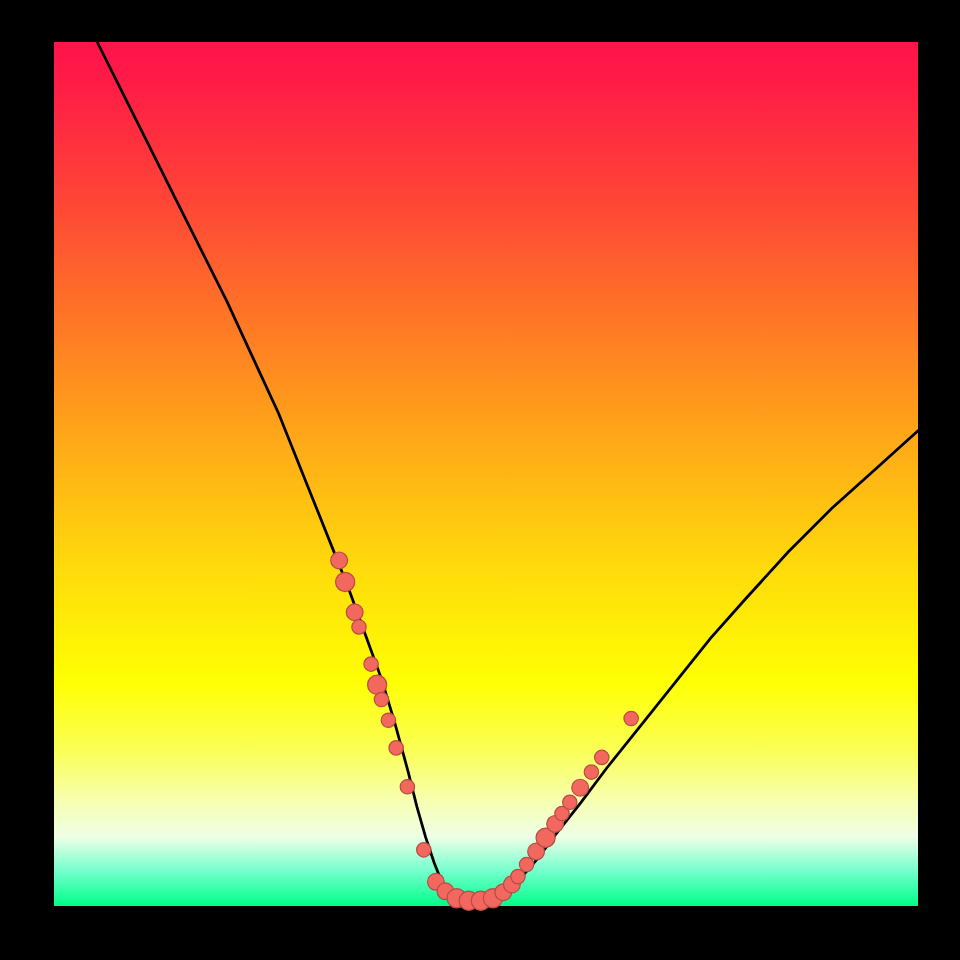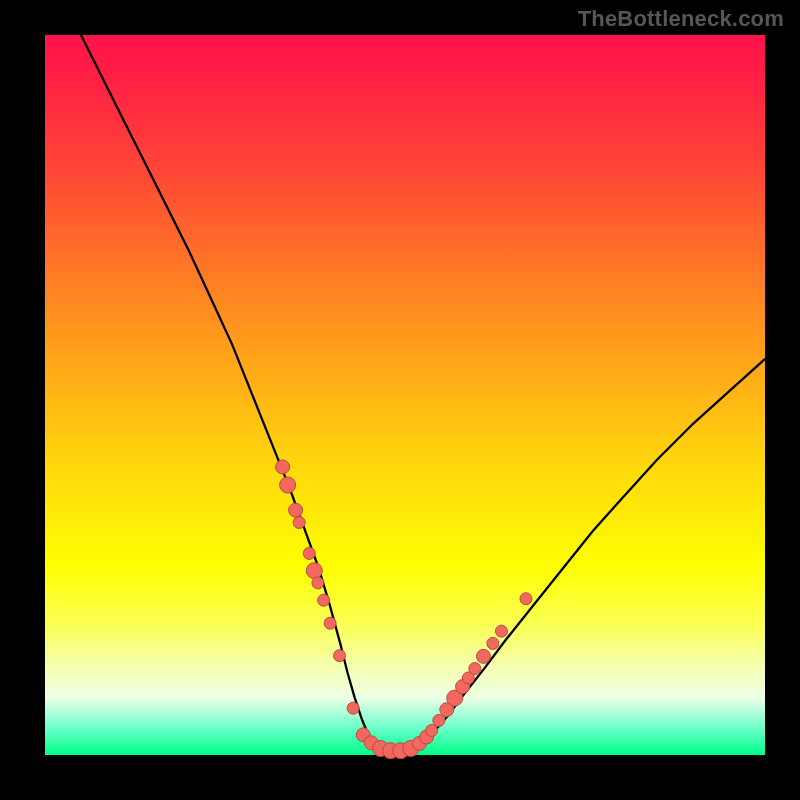--- a/index.html
+++ b/index.html
@@ -54,21 +54,20 @@
     height: 720px;
     overflow: visible;
   }
 </style>
 </head>
 <body>
 <div class="container">
 
   <div class="plot-bg"></div>
 
-  <div class="watermark">TheBottleneck.com</div>
 
   <svg class="overlay" viewBox="0 0 720 720">
     <path id="curve-path" fill="none" stroke="#000000" stroke-width="2.3" stroke-linecap="round" d="M36.00 0.00 L57.60 43.20 L79.20 86.40 L100.80 129.60 L122.40 172.80 L144.00 216.00 L165.60 262.80 L187.20 309.60 L201.60 345.60 L216.00 381.60 L230.40 417.60 L244.80 453.60 L259.20 493.20 L273.60 532.80 L284.40 568.80 L295.20 608.40 L302.40 637.20 L309.60 662.40 L316.80 684.00 L324.00 702.00 L334.80 712.80 L345.60 716.40 L360.00 715.68 L374.40 709.20 L388.80 696.96 L403.20 680.40 L417.60 660.96 L439.20 633.60 L460.80 604.80 L489.60 568.80 L518.40 532.80 L547.20 496.80 L576.00 464.40 L612.00 424.80 L648.00 388.80 L684.00 356.40 L720.00 324.00"></path>
     <g id="dots">
         <circle cx="237.60" cy="432.00" r="7" fill="#f2675e" stroke="#b64c44" stroke-width="1"></circle>
         <circle cx="242.64" cy="450.00" r="8" fill="#f2675e" stroke="#b64c44" stroke-width="1"></circle>
         <circle cx="250.56" cy="475.20" r="7" fill="#f2675e" stroke="#b64c44" stroke-width="1"></circle>
         <circle cx="254.16" cy="487.44" r="6" fill="#f2675e" stroke="#b64c44" stroke-width="1"></circle>
         <circle cx="264.24" cy="518.40" r="6" fill="#f2675e" stroke="#b64c44" stroke-width="1"></circle>
         <circle cx="269.28" cy="535.68" r="8" fill="#f2675e" stroke="#b64c44" stroke-width="1"></circle>

